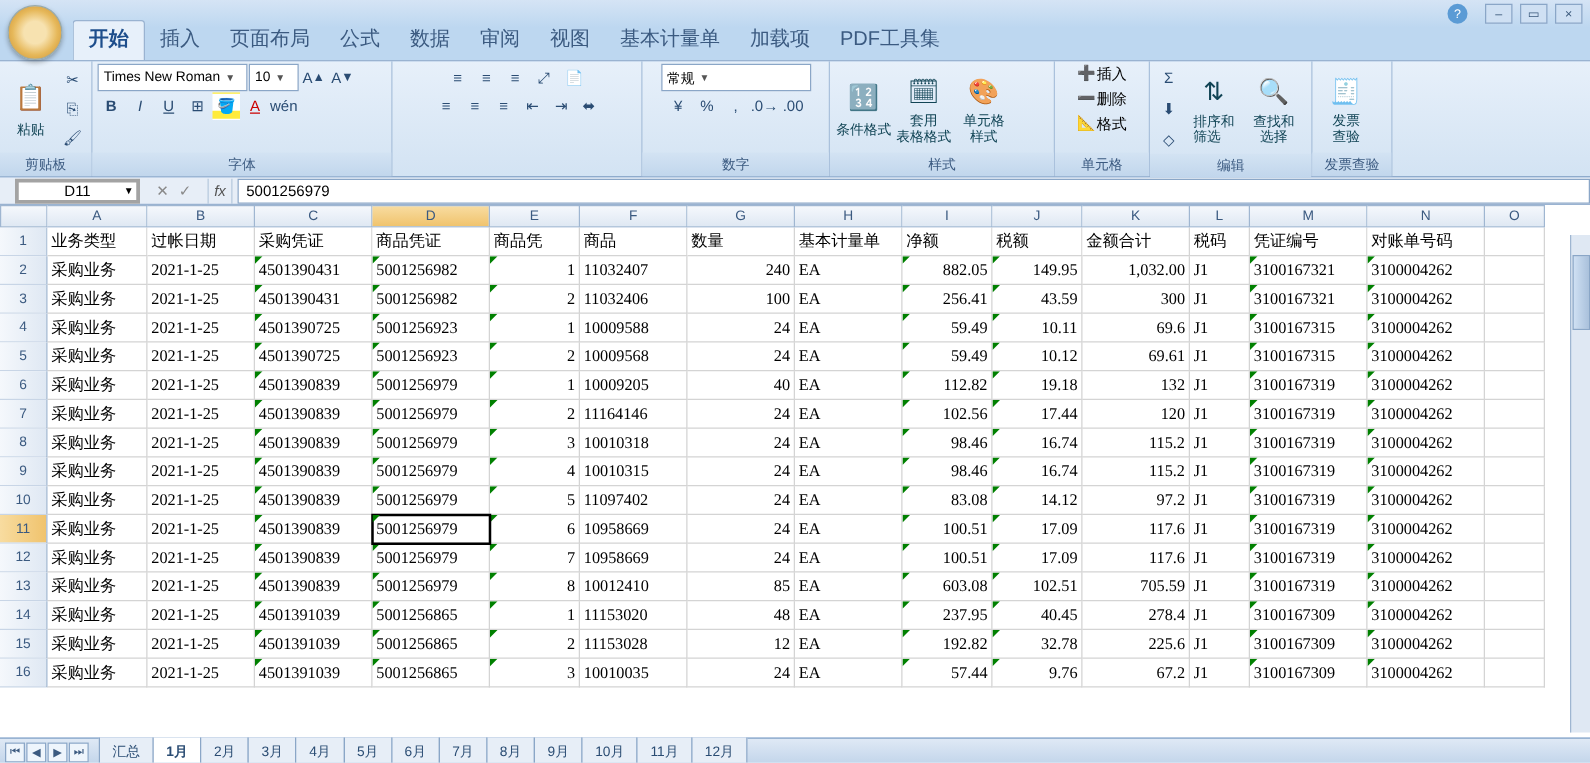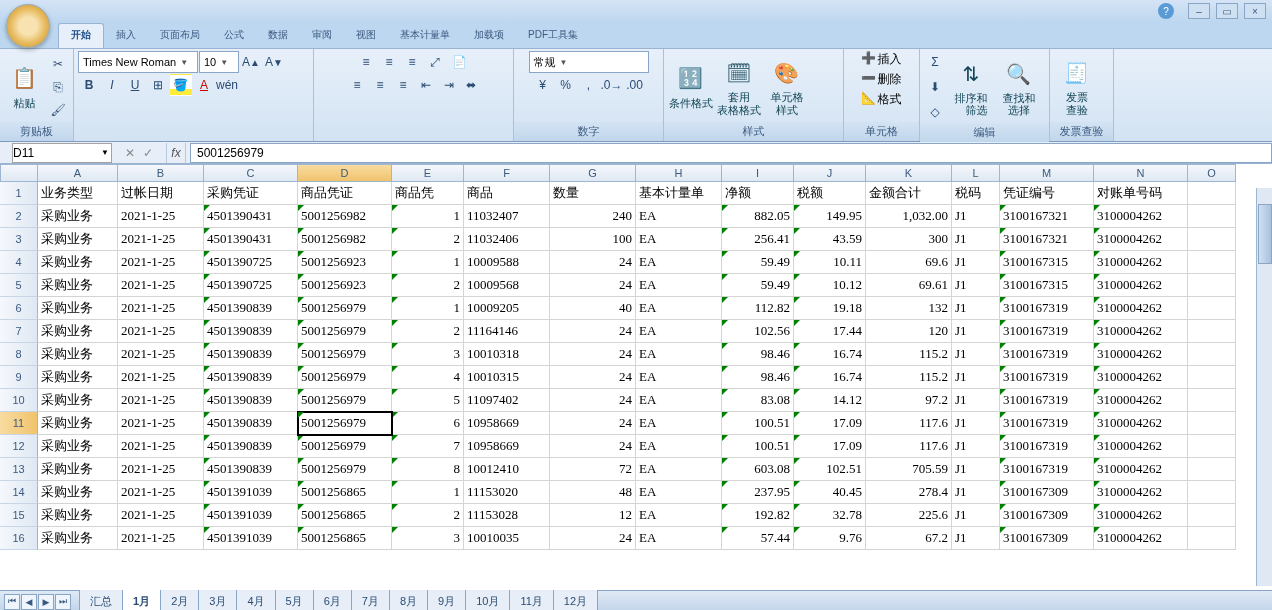--- a/index.html
+++ b/index.html
@@ -8,40 +8,40 @@
 
 .titlebar { height:22px; background:linear-gradient(#d5e4f5,#bdd7f0); display:flex; align-items:center; padding:0 6px; }
 .titlebar .office-btn { width:44px; height:44px; border-radius:50%; background:radial-gradient(#f7e2b0 30%,#e6b85a 60%,#c68a30); position:absolute; top:4px; left:6px; border:1px solid #9aa; box-shadow:0 2px 4px rgba(0,0,0,.3); }
 
 .window-controls { margin-left:auto; display:flex; gap:6px; }
 .winbtn { width:22px; height:16px; background:#cfe0f3; border:1px solid #8aa6c7; display:flex; align-items:center; justify-content:center; font-size:10px; color:#3a587b; }
 .help-btn { width:16px; height:16px; border-radius:50%; background:#5b9bd5; color:#fff; display:flex; align-items:center; justify-content:center; font-size:10px; margin-right:8px; }
 
 
 .tabs { height:26px; display:flex; align-items:flex-end; padding-left:58px; gap:0; }
-.tab { padding:4px 12px 6px; font-size:10px; color:#3b5a80; cursor:pointer; }
+.tab { padding:4px 12px 6px; font-size:16px; color:#3b5a80; cursor:pointer; }
 .tab.active { background:#e7f0fa; border:1px solid #9ab3d1; border-bottom:none; border-radius:3px 3px 0 0; color:#1e4e8c; font-weight:bold; }
 
 
 .ribbon { height:94px; background:linear-gradient(#e7f0fa,#d3e3f3); border-top:1px solid #9ab3d1; border-bottom:1px solid #7f9cc0; display:flex; }
 .group { border-right:1px solid #aac1dc; display:flex; flex-direction:column; justify-content:space-between; padding:2px 4px 0; }
 .group-title { text-align:center; font-size:11px; color:#3b5a80; padding:2px 0; background:linear-gradient(#d3e3f3,#c1d6ec); margin:0 -4px; }
 .group-body { flex:1; display:flex; align-items:center; gap:2px; }
 
 .big-btn { display:flex; flex-direction:column; align-items:center; justify-content:center; width:46px; height:66px; gap:2px; font-size:11px; color:#145; }
 .big-btn .icn { width:32px; height:32px; display:flex; align-items:center; justify-content:center; font-size:20px; }
 .small-btn { width:22px; height:22px; border:1px solid transparent; display:inline-flex; align-items:center; justify-content:center; font-size:12px; color:#2a4c73; }
 .combo { height:22px; border:1px solid #8aa6c7; background:#fff; display:inline-flex; align-items:center; padding:0 4px; font-size:11px; }
 .combo .dd { margin-left:4px; font-size:8px; color:#555; }
 .vcol { display:flex; flex-direction:column; gap:1px; }
 .hrow { display:flex; gap:1px; }
 
 
 .formula-bar { height:22px; background:#e7eef7; border-bottom:1px solid #9ab3d1; display:flex; align-items:center; font-size:12px; }
-.namebox { width:100px; height:20px; border:1px solid #a3a3a3; background:#fff; margin:0 4px 0 12px; display:flex; align-items:center; position:relative; }
+.namebox { width:100px; height:20px; border:3px solid #a3a3a3; background:#fff; margin:0 4px 0 12px; display:flex; align-items:center; justify-content:center; position:relative; }
 .namebox .dd { position:absolute; right:2px; font-size:8px; }
 .fx-lbl { width:20px; text-align:center; font-style:italic; color:#555; border-left:1px solid #b7c9de; border-right:1px solid #b7c9de; height:20px; line-height:20px; margin:0 4px; }
 .fx-btns { display:flex; gap:2px; padding:0 6px; }
 .fx-btns span { width:16px; text-align:center; color:#888; }
 .formula-input { flex:1; height:20px; border:1px solid #8aa6c7; background:#fff; padding:0 6px; display:flex; align-items:center; }
 
 
 .grid-wrap { background:#fff; height:426px; display:flex; flex-direction:column; }
 .colheads { display:flex; height:18px; }
 .corner { width:38px; background:linear-gradient(#f5f8fc,#dfe8f3); border:1px solid #9fb6d1; }
@@ -138,20 +138,21 @@
             <u>U</u>
           </div>
         <div class="small-btn">⊞</div>
         <div class="small-btn" style="background:linear-gradient(#fff 70%,#ffeb3b 70%)">🪣</div>
         <div class="small-btn" style="color:#c00">
             <u>A</u>
           </div>
         <div class="small-btn">wén</div>
       </div>
     </div>
+    <div class="group-title">字体</div>
   </div>
 
   <div class="group" style="width:200px">
     <div class="group-body vcol">
       <div class="hrow">
         <div class="small-btn">≡</div>
         <div class="small-btn">≡</div>
         <div class="small-btn">≡</div>
         <div class="small-btn">⤢</div>
         <div class="small-btn" style="width:auto;padding:0 4px">📄</div>
@@ -224,21 +225,21 @@
 
   <div class="group" style="width:130px">
     <div class="group-body">
       <div class="vcol" style="gap:3px">
         <div class="small-btn">Σ</div>
         <div class="small-btn">⬇</div>
         <div class="small-btn">◇</div>
       </div>
       <div class="big-btn">
           <span class="icn">⇅</span>
-          <span style="white-space:pre-line;text-align:right;line-height:1.1">排序和
+          <span style="white-space:pre-line;text-align:left;line-height:1.1">排序和
 筛选</span>
         </div>
       <div class="big-btn">
           <span class="icn">🔍</span>
           <span style="white-space:pre-line;text-align:center;line-height:1.1">查找和
 选择</span>
         </div>
     </div>
     <div class="group-title">编辑</div>
   </div>
@@ -507,21 +508,21 @@
         <div class="cell cO"></div>
       </div>
       <div class="row">
         <div class="rowhead">13</div>
         <div class="cell cA">采购业务</div>
         <div class="cell cB">2021-1-25</div>
         <div class="cell cC green-tri">4501390839</div>
         <div class="cell cD green-tri">5001256979</div>
         <div class="cell cE num green-tri">8</div>
         <div class="cell cF">10012410</div>
-        <div class="cell cG num">72</div>
+        <div class="cell cG num">85</div>
         <div class="cell cH">EA</div>
         <div class="cell cI num green-tri">603.08</div>
         <div class="cell cJ num green-tri">102.51</div>
         <div class="cell cK num">705.59</div>
         <div class="cell cL">J1</div>
         <div class="cell cM green-tri">3100167319</div>
         <div class="cell cN green-tri">3100004262</div>
         <div class="cell cO"></div>
       </div>
       <div class="row">

